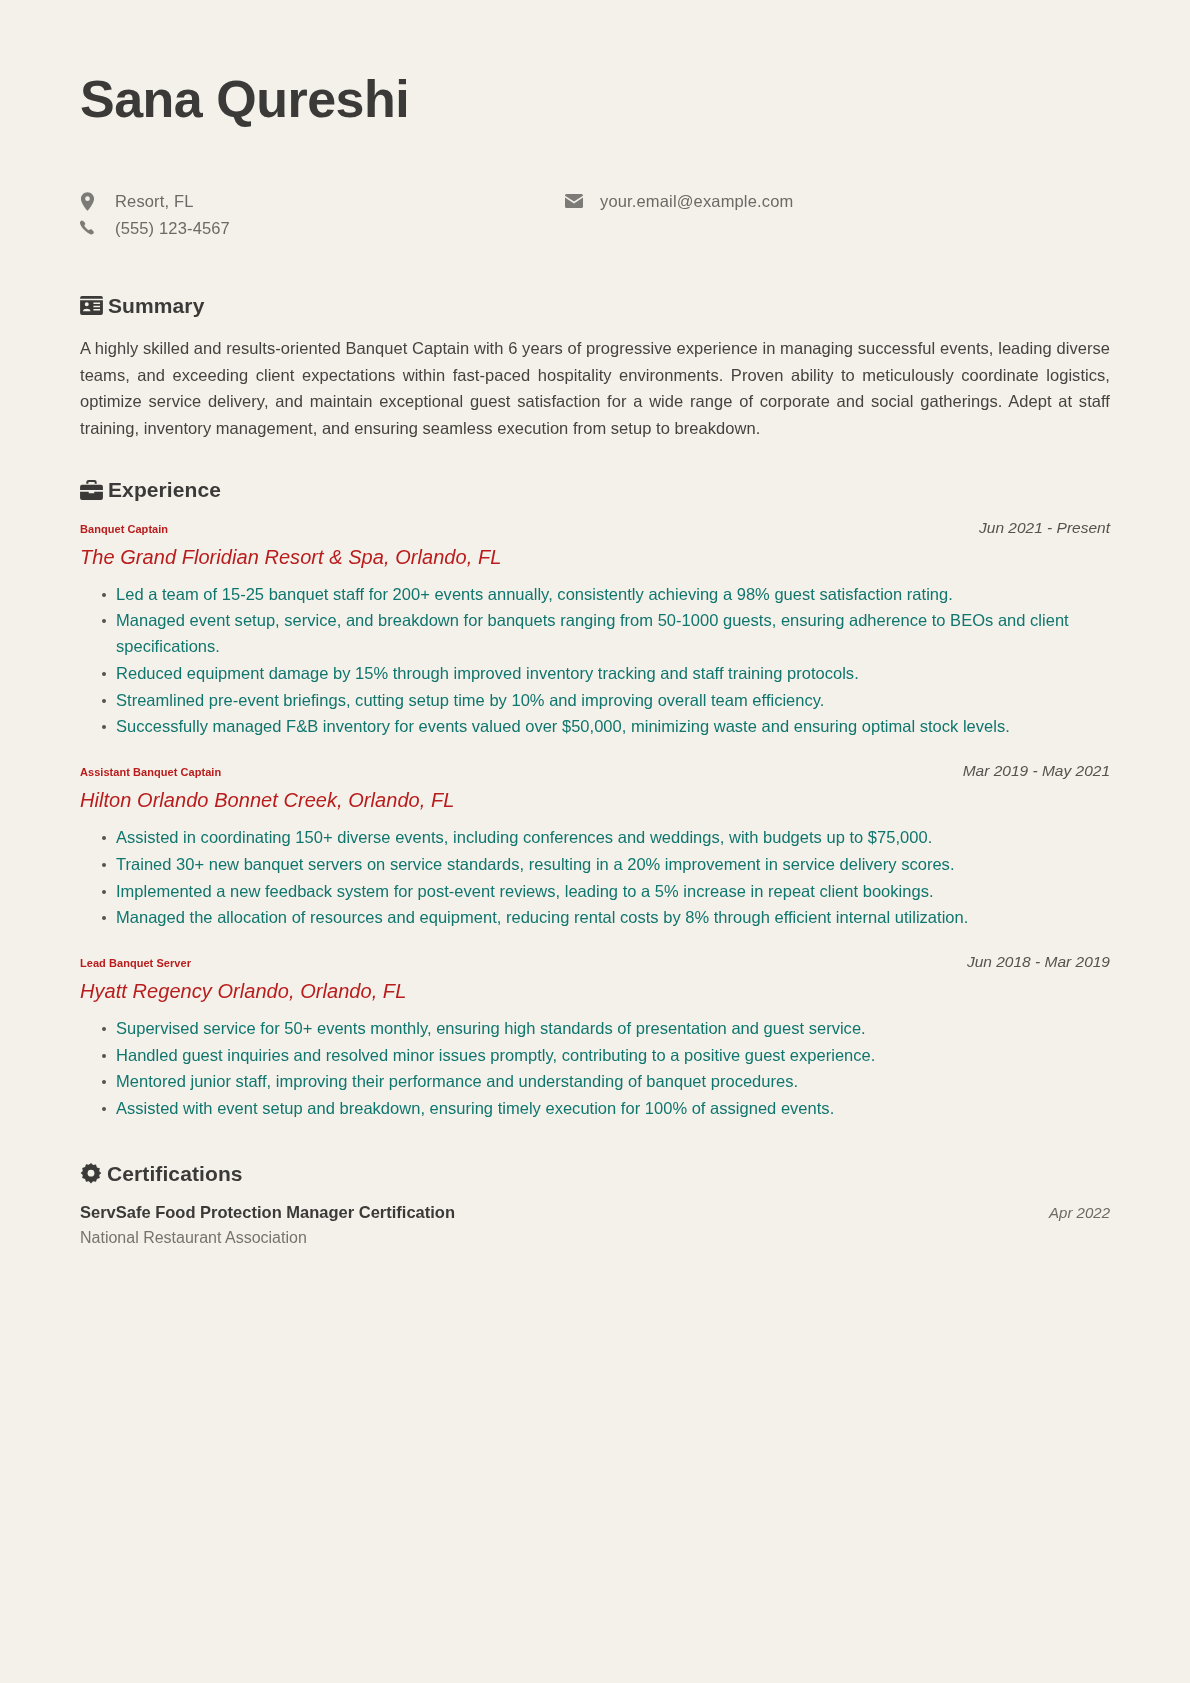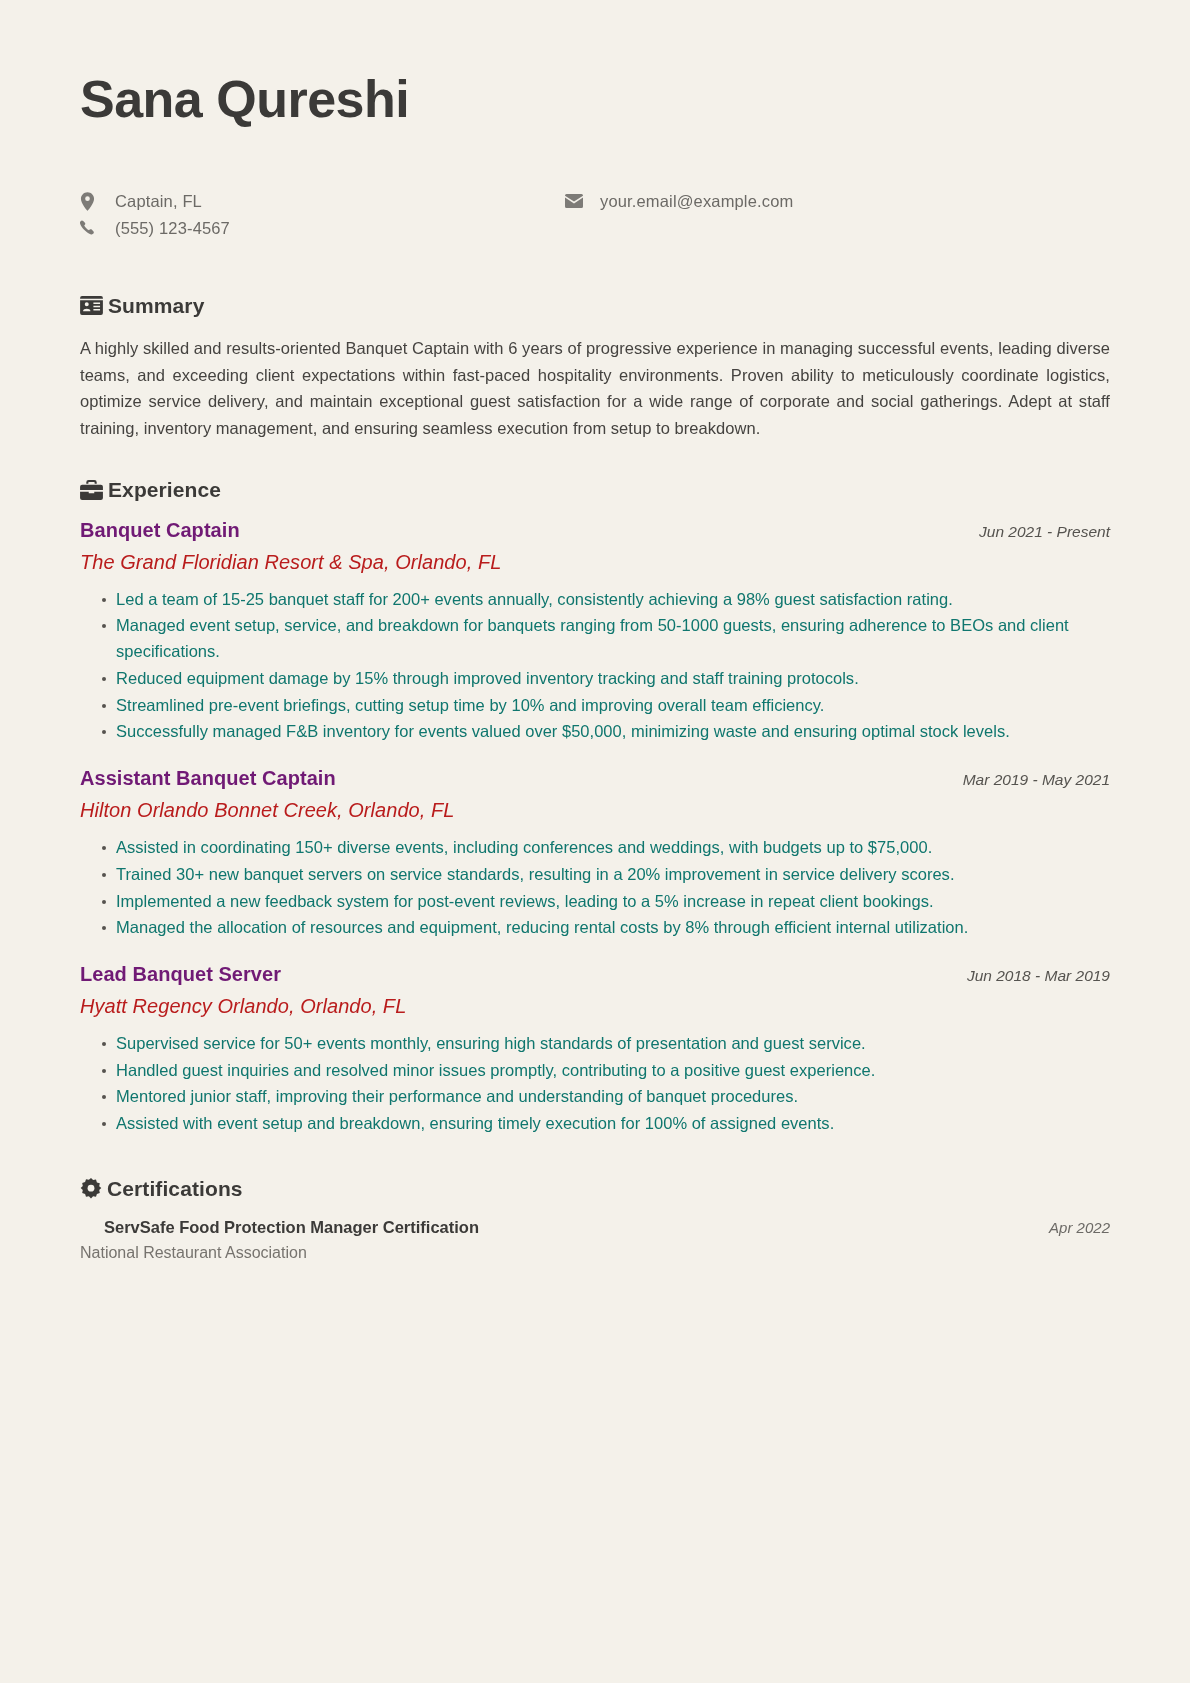--- a/index.html
+++ b/index.html
@@ -99,23 +99,23 @@
   }
 
   
   .job { margin-bottom: 22px; }
   .job-row {
     display: flex;
     justify-content: space-between;
     align-items: baseline;
   }
   .job-title {
-    font-size: 20px;
+    font-size: 11px;
     font-weight: 700;
-    color: #701a75;
+    color: #b91c1c;
     letter-spacing: 0.05px;
   }
   .job-date {
     font-size: 15.5px;
     font-style: italic;
     color: #55534f;
     white-space: nowrap;
   }
   .job-company {
     font-size: 20px;
@@ -153,21 +153,20 @@
   
   .cert-row {
     display: flex;
     justify-content: space-between;
     align-items: baseline;
   }
   .cert-name {
     font-size: 16.5px;
     font-weight: 700;
     color: #3b3a38;
-    margin-left: 24px;
   }
   .cert-date {
     font-size: 15px;
     font-style: italic;
     color: #6c6a66;
     white-space: nowrap;
   }
   .cert-issuer {
     font-size: 16px;
     color: #76736e;
@@ -182,21 +181,21 @@
   <h1 class="name">Sana Qureshi</h1>
 
   <div class="contact-block">
     <div class="contact-col">
       <div class="contact-item">
         <span class="ico">
           <svg width="15" height="19" viewBox="0 0 16 20" fill="currentColor">
             <path d="M8 0C4.13 0 1 3.13 1 7c0 5.25 7 13 7 13s7-7.75 7-13c0-3.87-3.13-7-7-7zm0 9.5A2.5 2.5 0 1 1 8 4.5a2.5 2.5 0 0 1 0 5z"></path>
           </svg>
         </span>
-        <span class="contact-text">Captain, FL</span>
+        <span class="contact-text">Resort, FL</span>
       </div>
       <div class="contact-item">
         <span class="ico">
           <svg width="16" height="16" viewBox="0 0 16 16" fill="currentColor">
             <path d="M3.2 1.1C2.5.4 1.4.4.8 1.1L.3 1.7c-.5.6-.4 1.5-.1 2.2.9 2.2 2.4 4.3 4.2 6.1 1.8 1.8 3.9 3.3 6.1 4.2.7.3 1.6.4 2.2-.1l.6-.5c.7-.6.7-1.7 0-2.4l-1.6-1.6c-.5-.5-1.4-.5-2 0l-.7.7c-1-.6-1.9-1.3-2.7-2.1-.8-.8-1.5-1.7-2.1-2.7l.7-.7c.5-.6.5-1.5 0-2L3.2 1.1z"></path>
           </svg>
         </span>
         <span class="contact-text">(555) 123-4567</span>
       </div>
     </div>

